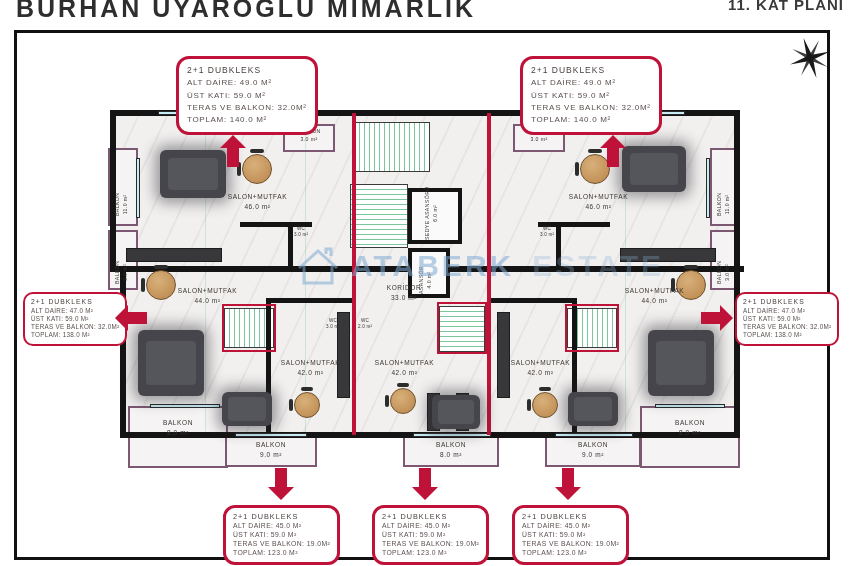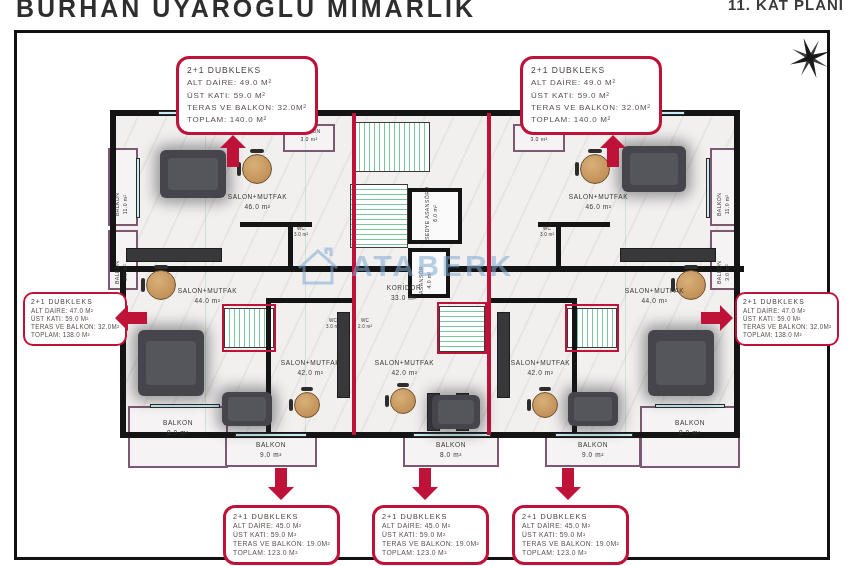--- a/index.html
+++ b/index.html
@@ -255,20 +255,21 @@
 
   <div class="wm">
     <svg width="46" height="40" viewBox="0 0 46 40">
       <g fill="none" stroke="rgba(125,170,210,.55)" stroke-width="3">
         <path d="M4 22 L23 5 L42 22"></path>
         <path d="M31 8 V3 h5 v7"></path>
         <path d="M9 19 V37 H37 V19"></path>
       </g>
     </svg>
     <span class="b1">ATABERK</span>
+    <span class="b2">ESTATE</span>
   </div>
 
   <svg class="compass" width="44" height="44" viewBox="0 0 44 44">
     <g fill="#1a1a1a">
       <path d="M22 1 L25 22 L22 43 L19 22 Z"></path>
       <path d="M1 22 L22 19 L43 22 L22 25 Z"></path>
       <path d="M8 8 L23 20 L36 36 L21 24 Z" opacity=".85"></path>
       <path d="M36 8 L24 23 L8 36 L20 21 Z" opacity=".85"></path>
       <circle cx="22" cy="22" r="2"></circle>
     </g>

